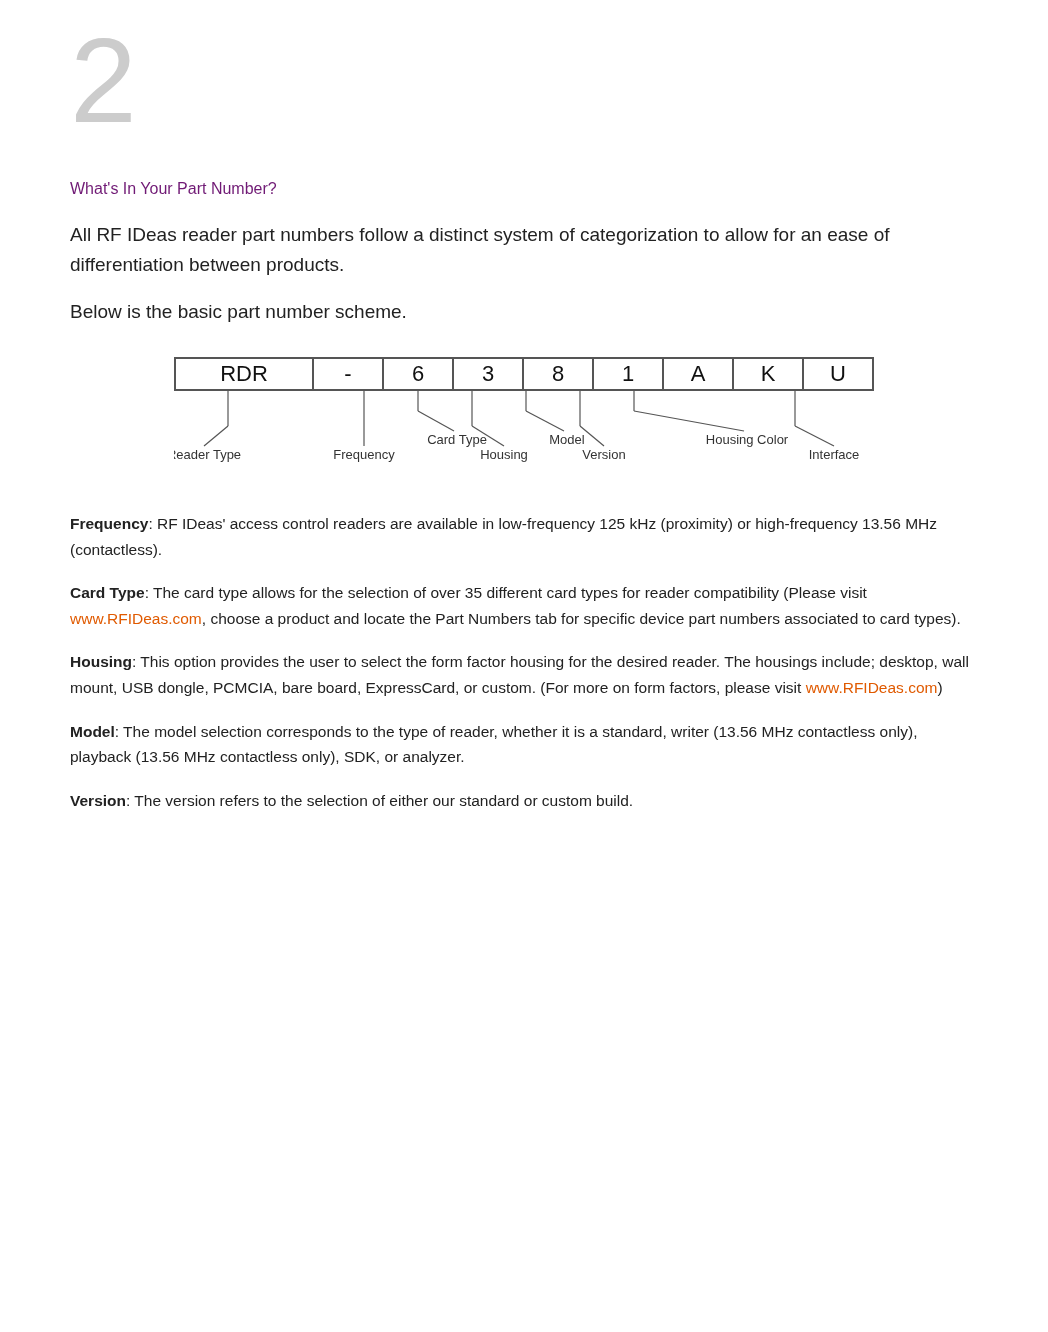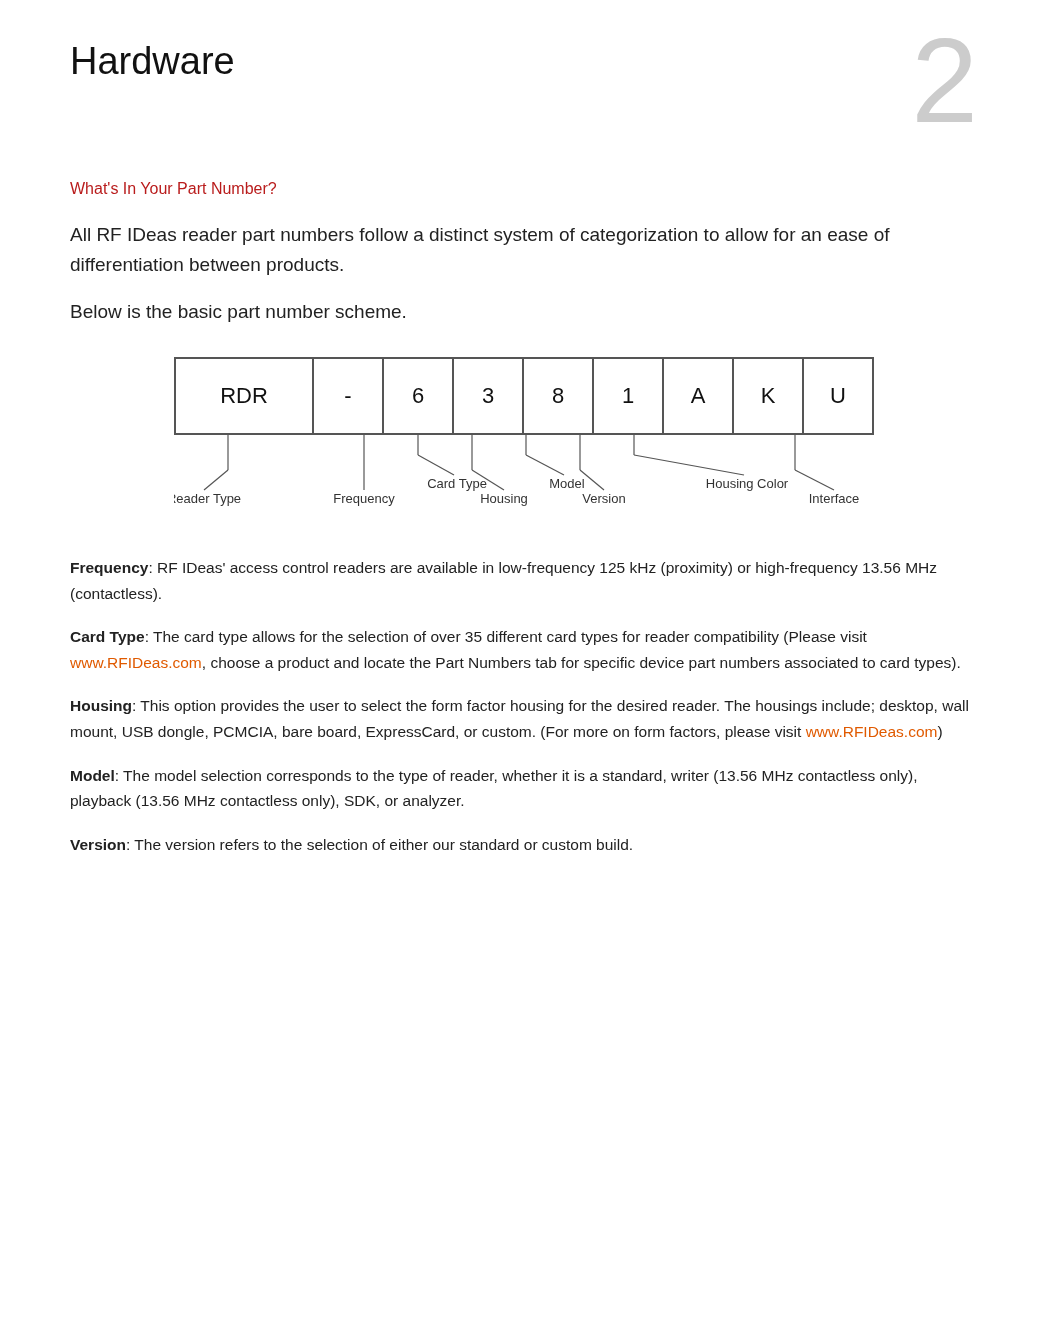--- a/index.html
+++ b/index.html
@@ -29,21 +29,21 @@
     .page-number {
       font-size: 120px;
       font-weight: 300;
       color: #ccc;
       line-height: 1;
       margin-top: -20px;
     }
 
     .section-subtitle {
       font-size: 16px;
-      color: #b91c1c;
+      color: #701a75;
       margin-bottom: 22px;
       font-style: normal;
     }
 
     .intro-text {
       font-size: 19px;
       line-height: 1.6;
       color: #222;
       margin-bottom: 16px;
     }
@@ -55,21 +55,21 @@
 
     .pn-boxes {
       display: flex;
       align-items: stretch;
       border: 2px solid #555;
       width: 100%;
     }
 
     .pn-cell {
       border-right: 2px solid #555;
-      padding: 24px 0;
+      padding: 2px 0;
       text-align: center;
       font-size: 22px;
       font-weight: 400;
       color: #111;
       flex: 1;
     }
 
     .pn-cell.wide {
       flex: 2;
     }
@@ -103,21 +103,20 @@
 
     .link-text {
       color: #e05a00;
       text-decoration: none;
     }
   </style>
 </head>
 <body>
 
 <div class="page-header">
-  <h1 class="page-title">Hardware</h1>
   <span class="page-number">2</span>
 </div>
 
 <p class="section-subtitle">What's In Your Part Number?</p>
 
 <p class="intro-text">All RF IDeas reader part numbers follow a distinct system of categorization to allow for an ease of differentiation between products.</p>
 <p class="intro-text">Below is the basic part number scheme.</p>
 
 <div class="part-number-diagram">
 

